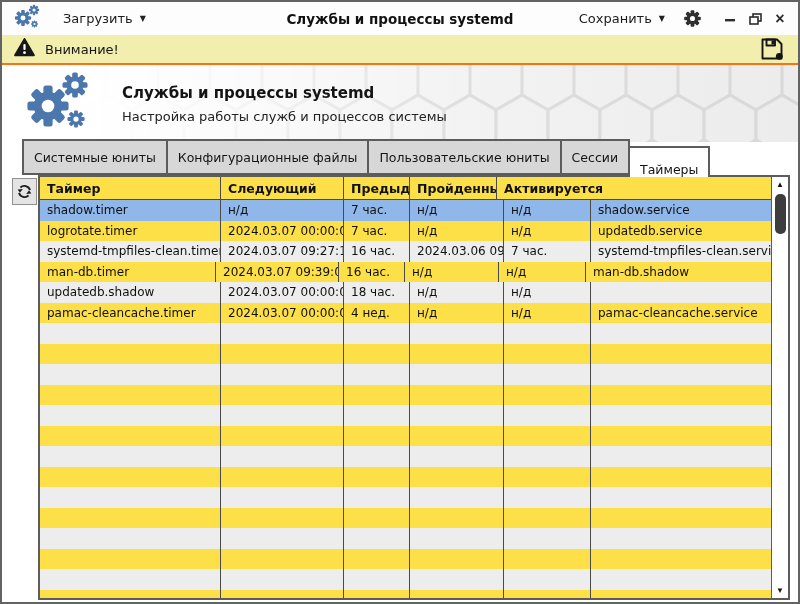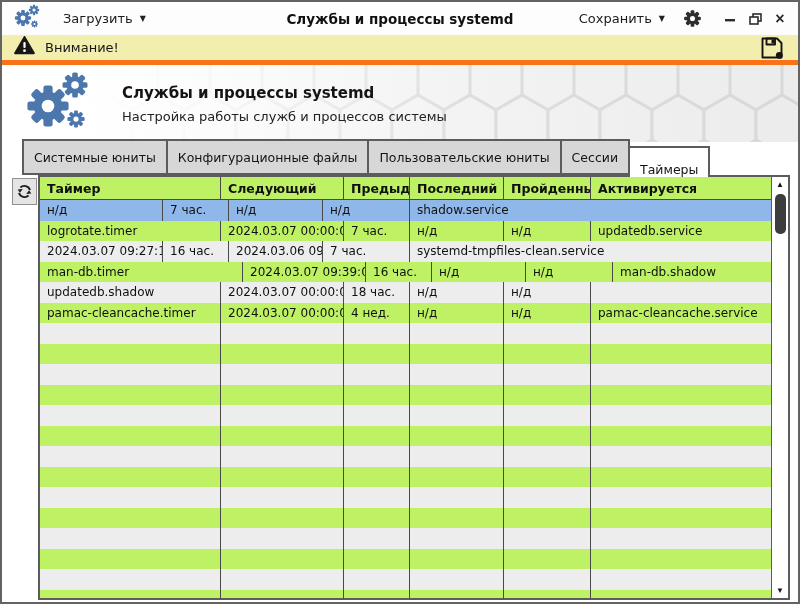--- a/index.html
+++ b/index.html
@@ -23,21 +23,21 @@
     font-size:13px;color:#1b1b1b;cursor:pointer;padding:4px 6px;}
   .tb-btn .dd{font-size:8px;color:#222;}
   .load-btn{margin-left:16px;}
   .tb-title{position:absolute;left:0;right:0;text-align:center;font-weight:bold;font-size:13.5px;color:#111;pointer-events:none;}
   .tb-right{margin-left:auto;display:flex;align-items:center;gap:10px;z-index:2;}
   .icon-btn{background:none;border:none;cursor:pointer;display:flex;align-items:center;justify-content:center;padding:2px;}
   .win-controls{display:flex;align-items:center;gap:9px;margin-left:8px;}
   .wc{background:none;border:none;cursor:pointer;width:16px;height:16px;display:flex;align-items:center;justify-content:center;padding:0;}
   .wc-close{font-size:16px;color:#2c2c2c;line-height:1;font-weight:bold;}
   
-  .warnbar{height:30px;background:var(--warn);display:flex;align-items:center;padding:0 12px;border-bottom:5px solid #f97316;}
+  .warnbar{height:30px;background:var(--warn);display:flex;align-items:center;padding:0 12px;border-bottom:2px solid #f97316;}
   .warn-text{margin-left:10px;font-size:13px;color:#161616;}
   .warn-save{margin-left:auto;}
   
   .banner{height:77px;position:relative;overflow:hidden;background:#fff;}
   .hexbg{position:absolute;top:0;left:0;width:100%;height:100%;}
   .hexfade{position:absolute;top:0;left:0;width:100%;height:100%;
     background:linear-gradient(90deg,#fff 0%,#fff 9%,rgba(255,255,255,.75) 28%,rgba(255,255,255,0) 58%,rgba(120,120,120,.06) 100%);}
   .banner-inner{position:absolute;top:0;left:0;width:100%;height:100%;display:flex;align-items:center;padding-left:24px;}
   .banner-text{margin-left:30px;}
   .banner-title{font-size:15px;font-weight:bold;color:#141414;}
@@ -45,21 +45,21 @@
   
   .tabs{display:flex;align-items:flex-end;margin-left:20px;height:31px;position:relative;z-index:2;margin-top:2px;}
   .tab{height:27px;background:#d7d7d7;border:2px solid var(--bdark);padding:16px 10px;display:flex;align-items:center;
     font-size:12.5px;color:#141414;margin-left:-2px;cursor:pointer;white-space:nowrap;}
   .tab:first-child{margin-left:0;}
   .tab.active{background:#fff;height:31px;border-bottom:none;margin-bottom:-2px;padding-bottom:2px;}
   
   .content{position:relative;z-index:1;}
   .refresh-btn{position:absolute;left:10px;top:3px;width:25px;height:27px;background:#e4e4e4;
     border:1px solid #8f8f8f;cursor:pointer;display:flex;align-items:center;justify-content:center;}
-  .panel{margin-left:36px;margin-right:8px;height:425px;border:2px solid var(--bdark);background:#bef264;display:flex;position:relative;}
+  .panel{margin-left:36px;margin-right:8px;height:425px;border:2px solid var(--bdark);background:#fde047;display:flex;position:relative;}
   .tablewrap{flex:1;overflow:hidden;display:flex;flex-direction:column;}
   .tr{display:flex;height:20.5px;flex:0 0 auto;font-size:12px;color:#101010;}
   .tr.head{height:23px;font-weight:bold;border-bottom:1px solid #4a4a4a;font-size:12.5px;}
   .tr.alt{background:var(--stripe);}
   .tr.sel{background:var(--sel);}
   .td{padding:0 7px;border-right:1px solid #4a4a4a;overflow:hidden;white-space:nowrap;
     flex:0 0 auto;display:flex;align-items:center;}
   .td.last{flex:1 1 auto;border-right:none;}
   
   .scrollbar{width:17px;border-left:1px solid var(--bdark);background:#fff;display:flex;flex-direction:column;align-items:center;}
@@ -195,48 +195,49 @@
         <polygon points="18.0,12.4 12.0,13.0 15.4,8.6" fill="#1c1c1c"></polygon>
       </svg>
     </button>
 
     <div class="panel">
       <div class="tablewrap" id="table">
           <div class="tr head">
             <div class="td" style="width: 181px;">Таймер</div>
             <div class="td" style="width: 123px;">Следующий</div>
             <div class="td" style="width: 66px;">Предыдущий</div>
-            <div class="td" style="width: 94px;">Последний</div>
             <div class="td" style="width: 87px;">Пройденный</div>
             <div class="td last">Активируется</div>
           </div>
           <div class="tr sel">
+            <div class="td" style="width: 181px;">shadow.timer</div>
             <div class="td" style="width: 123px;">н/д</div>
             <div class="td" style="width: 66px;">7 час.</div>
             <div class="td" style="width: 94px;">н/д</div>
             <div class="td" style="width: 87px;">н/д</div>
             <div class="td last">shadow.service</div>
           </div>
           <div class="tr">
             <div class="td" style="width: 181px;">logrotate.timer</div>
             <div class="td" style="width: 123px;">2024.03.07 00:00:00</div>
             <div class="td" style="width: 66px;">7 час.</div>
             <div class="td" style="width: 94px;">н/д</div>
             <div class="td" style="width: 87px;">н/д</div>
             <div class="td last">updatedb.service</div>
           </div>
           <div class="tr alt">
+            <div class="td" style="width: 181px;">systemd-tmpfiles-clean.timer</div>
             <div class="td" style="width: 123px;">2024.03.07 09:27:19</div>
             <div class="td" style="width: 66px;">16 час.</div>
             <div class="td" style="width: 94px;">2024.03.06 09:27:19</div>
             <div class="td" style="width: 87px;">7 час.</div>
             <div class="td last">systemd-tmpfiles-clean.service</div>
           </div>
           <div class="tr">
-            <div class="td" style="width: 203px;">man-db.timer</div>
+            <div class="td" style="width: 176px;">man-db.timer</div>
             <div class="td" style="width: 123px;">2024.03.07 09:39:00</div>
             <div class="td" style="width: 66px;">16 час.</div>
             <div class="td" style="width: 94px;">н/д</div>
             <div class="td" style="width: 87px;">н/д</div>
             <div class="td last">man-db.shadow</div>
           </div>
           <div class="tr alt">
             <div class="td" style="width: 181px;">updatedb.shadow</div>
             <div class="td" style="width: 123px;">2024.03.07 00:00:00</div>
             <div class="td" style="width: 66px;">18 час.</div>

